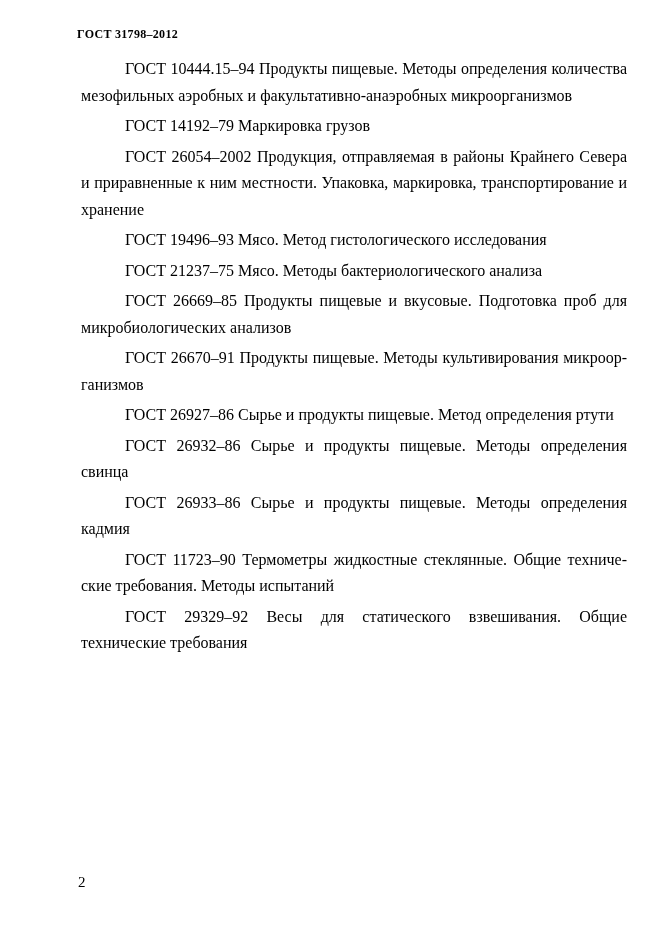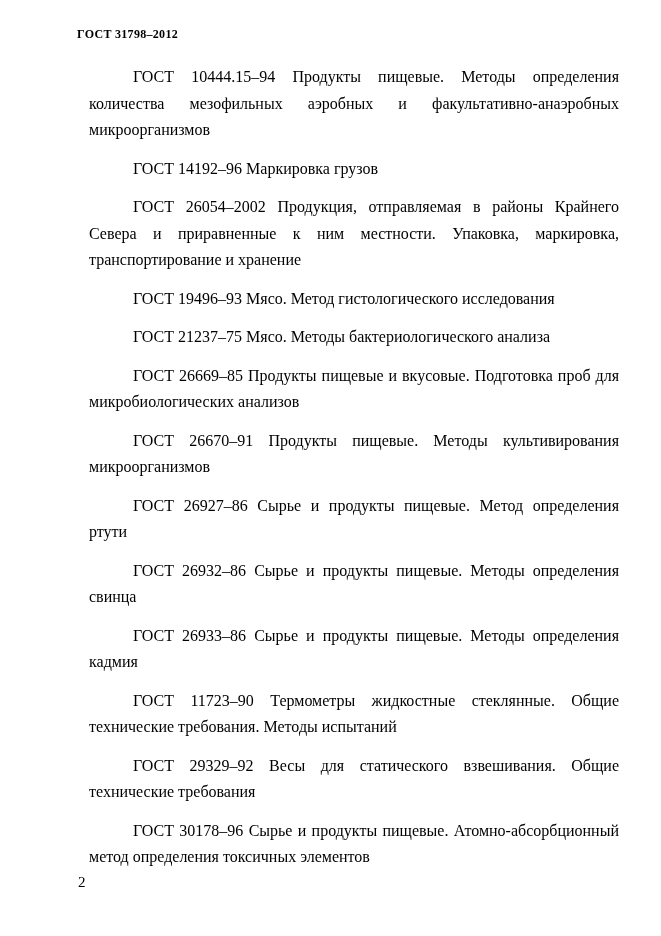--- a/index.html
+++ b/index.html
@@ -29,21 +29,21 @@
     letter-spacing: 0.3px;
     white-space: nowrap;
   }
   .refs {
     position: absolute;
     left: 77px;
     top: 52px;
     width: 554px;
   }
   .ref {
-    margin: 12px;
+    margin: 4px;
     padding: 0;
     font-size: 16px;
     line-height: 26.5px;
     text-indent: 44px;
     text-align: justify;
     hyphens: manual;
     -webkit-hyphens: manual;
   }
   .page-number {
     position: absolute;
@@ -53,28 +53,27 @@
   }
 </style>
 </head>
 <body>
 
 <div class="page">
   <div class="running-header">ГОСТ 31798–2012</div>
 
   <div class="refs">
       <p class="ref">ГОСТ 10444.15–94 Продукты пищевые. Методы определения количества мезофильных аэробных и факультативно-анаэробных микроорганизмов</p>
-      <p class="ref">ГОСТ 14192–96 Маркировка грузов</p>
+      <p class="ref">ГОСТ 14192–79 Маркировка грузов</p>
       <p class="ref">ГОСТ 26054–2002 Продукция, отправляемая в районы Крайнего Севера и приравненные к ним местности. Упаковка, маркировка, транспортирование и хранение</p>
       <p class="ref">ГОСТ 19496–93 Мясо. Метод гистологического исследования</p>
       <p class="ref">ГОСТ 21237–75 Мясо. Методы бактериологического анализа</p>
       <p class="ref">ГОСТ 26669–85 Продукты пищевые и вкусовые. Подготовка проб для микробиологических анализов</p>
       <p class="ref">ГОСТ 26670–91 Продукты пищевые. Методы культивирования микроор­ганизмов</p>
       <p class="ref">ГОСТ 26927–86 Сырье и продукты пищевые. Метод определения ртути</p>
       <p class="ref">ГОСТ 26932–86 Сырье и продукты пищевые. Методы определения свинца</p>
       <p class="ref">ГОСТ 26933–86 Сырье и продукты пищевые. Методы определения кадмия</p>
       <p class="ref">ГОСТ 11723–90 Термометры жидкостные стеклянные. Общие техниче­ские требования. Методы испытаний</p>
       <p class="ref">ГОСТ 29329–92 Весы для статического взвешивания. Общие технические требования</p>
-      <p class="ref">ГОСТ 30178–96 Сырье и продукты пищевые. Атомно-абсорбционный ме­тод определения токсичных элементов</p>
     </div>
 
   <div class="page-number">2</div>
 </div>
 
 </body></html>

